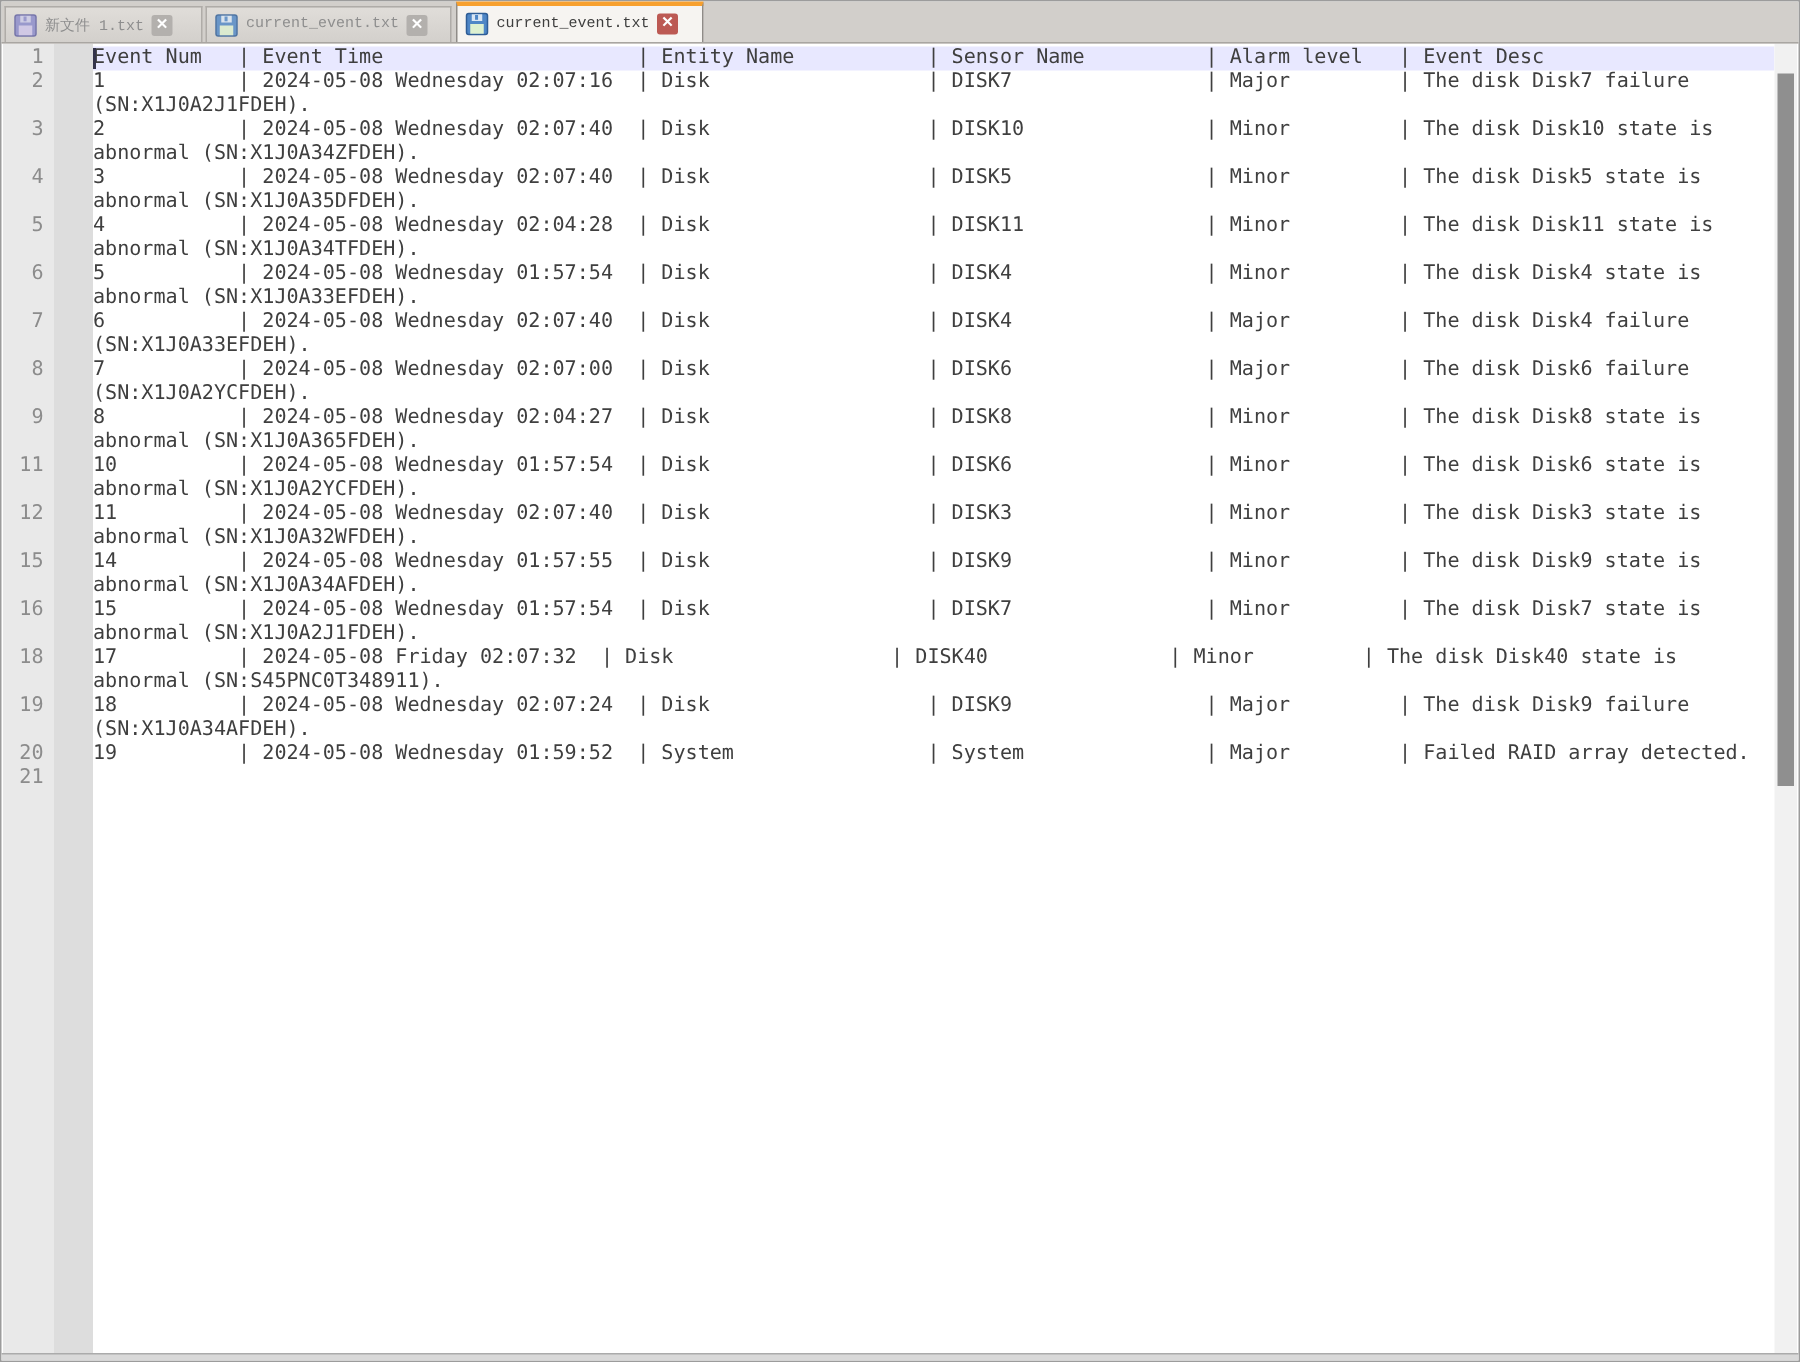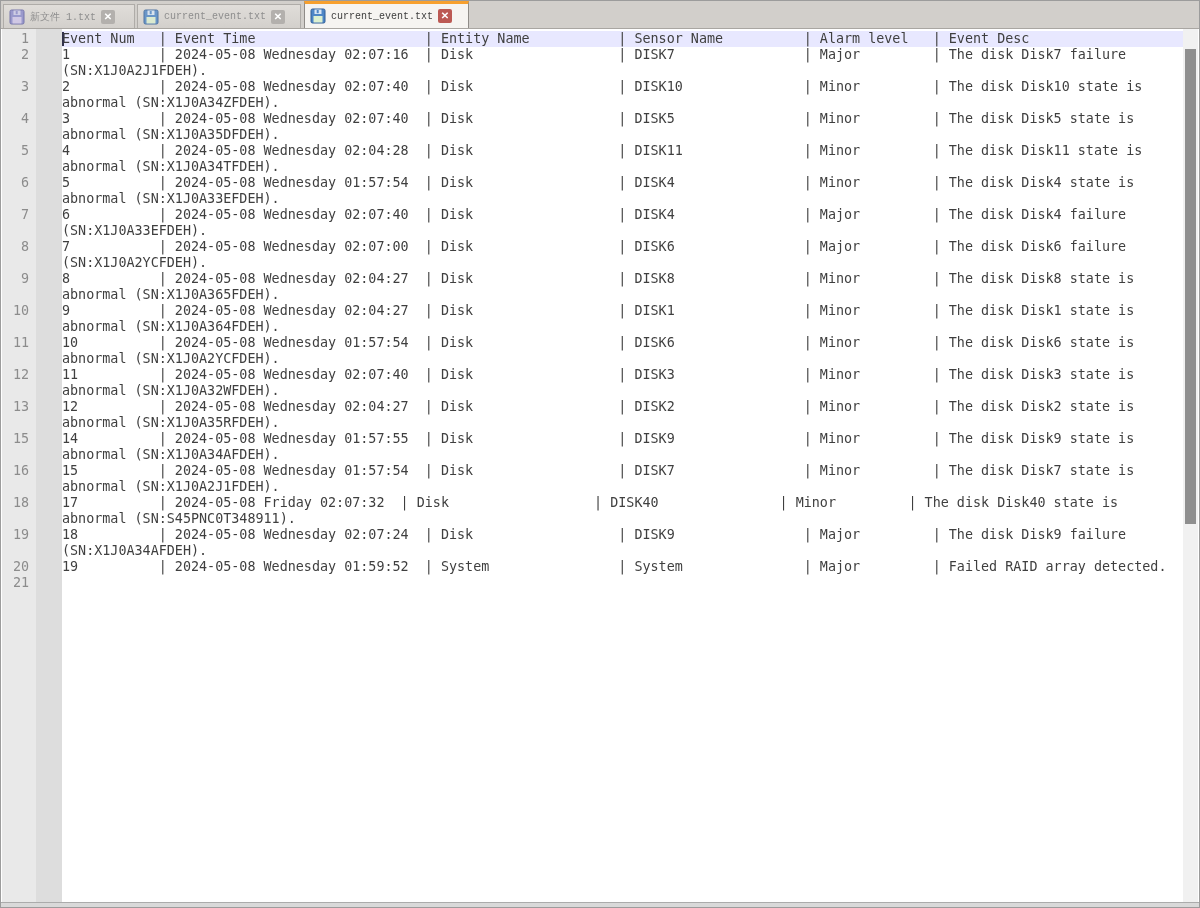--- a/index.html
+++ b/index.html
@@ -214,55 +214,39 @@
 
   <div class="line">
     <div class="ln">9</div>
     <div class="bm"></div>
     <div class="body">
 
       <div class="txt">8           | 2024-05-08 Wednesday 02:04:27  | Disk                  | DISK8                | Minor         | The disk Disk8 state is abnormal (SN:X1J0A365FDEH).</div>
     </div>
   </div>
 
-  <div class="line">
-    <div class="ln">10</div>
-    <div class="bm"></div>
-    <div class="body">
-
-      <div class="txt">9           | 2024-05-08 Wednesday 02:04:27  | Disk                  | DISK1                | Minor         | The disk Disk1 state is abnormal (SN:X1J0A364FDEH).</div>
-    </div>
-  </div>
 
   <div class="line">
     <div class="ln">11</div>
     <div class="bm"></div>
     <div class="body">
 
       <div class="txt">10          | 2024-05-08 Wednesday 01:57:54  | Disk                  | DISK6                | Minor         | The disk Disk6 state is abnormal (SN:X1J0A2YCFDEH).</div>
     </div>
   </div>
 
   <div class="line">
     <div class="ln">12</div>
     <div class="bm"></div>
     <div class="body">
 
       <div class="txt">11          | 2024-05-08 Wednesday 02:07:40  | Disk                  | DISK3                | Minor         | The disk Disk3 state is abnormal (SN:X1J0A32WFDEH).</div>
     </div>
   </div>
 
-  <div class="line">
-    <div class="ln">13</div>
-    <div class="bm"></div>
-    <div class="body">
-
-      <div class="txt">12          | 2024-05-08 Wednesday 02:04:27  | Disk                  | DISK2                | Minor         | The disk Disk2 state is abnormal (SN:X1J0A35RFDEH).</div>
-    </div>
-  </div>
 
 
   <div class="line">
     <div class="ln">15</div>
     <div class="bm"></div>
     <div class="body">
 
       <div class="txt">14          | 2024-05-08 Wednesday 01:57:55  | Disk                  | DISK9                | Minor         | The disk Disk9 state is abnormal (SN:X1J0A34AFDEH).</div>
     </div>
   </div>

